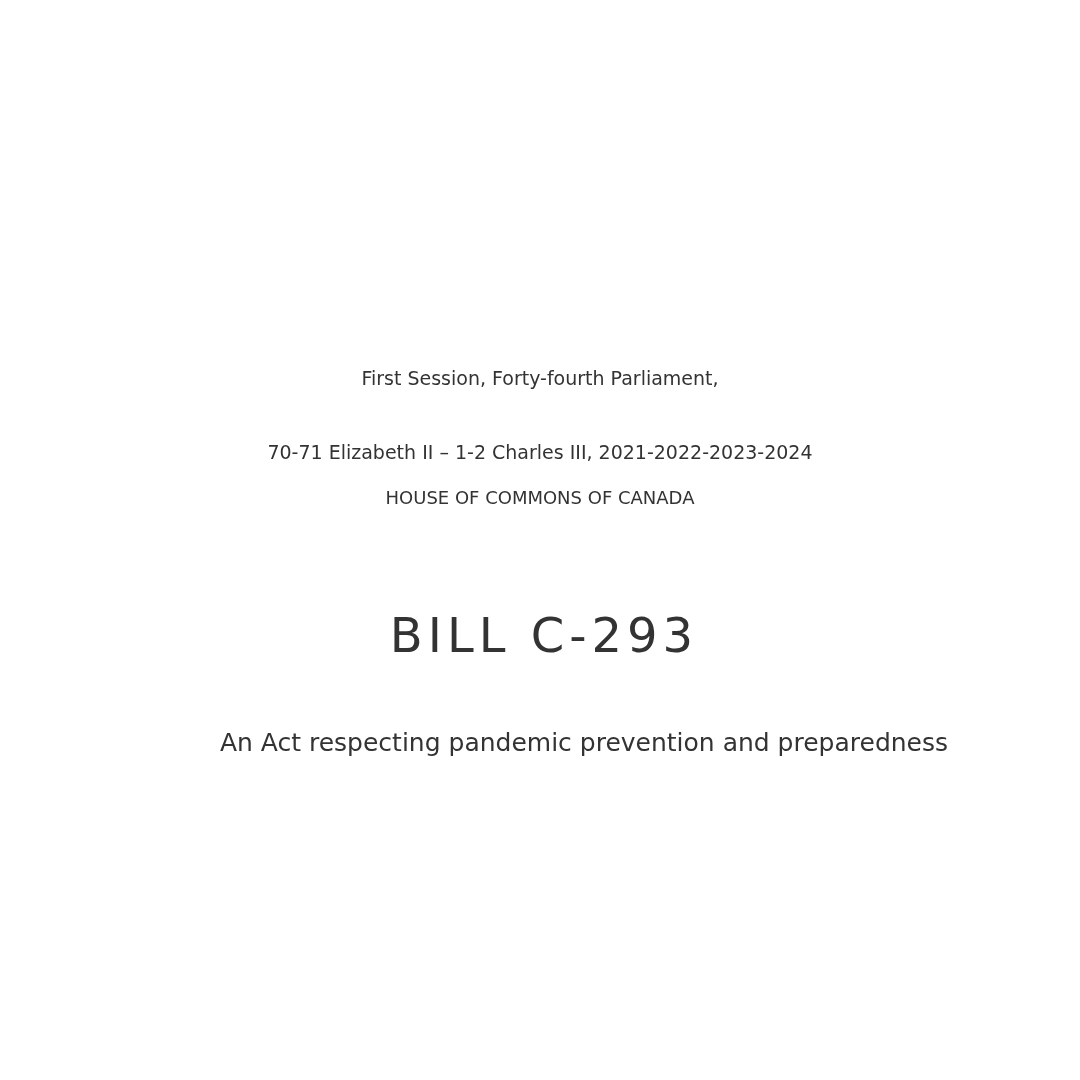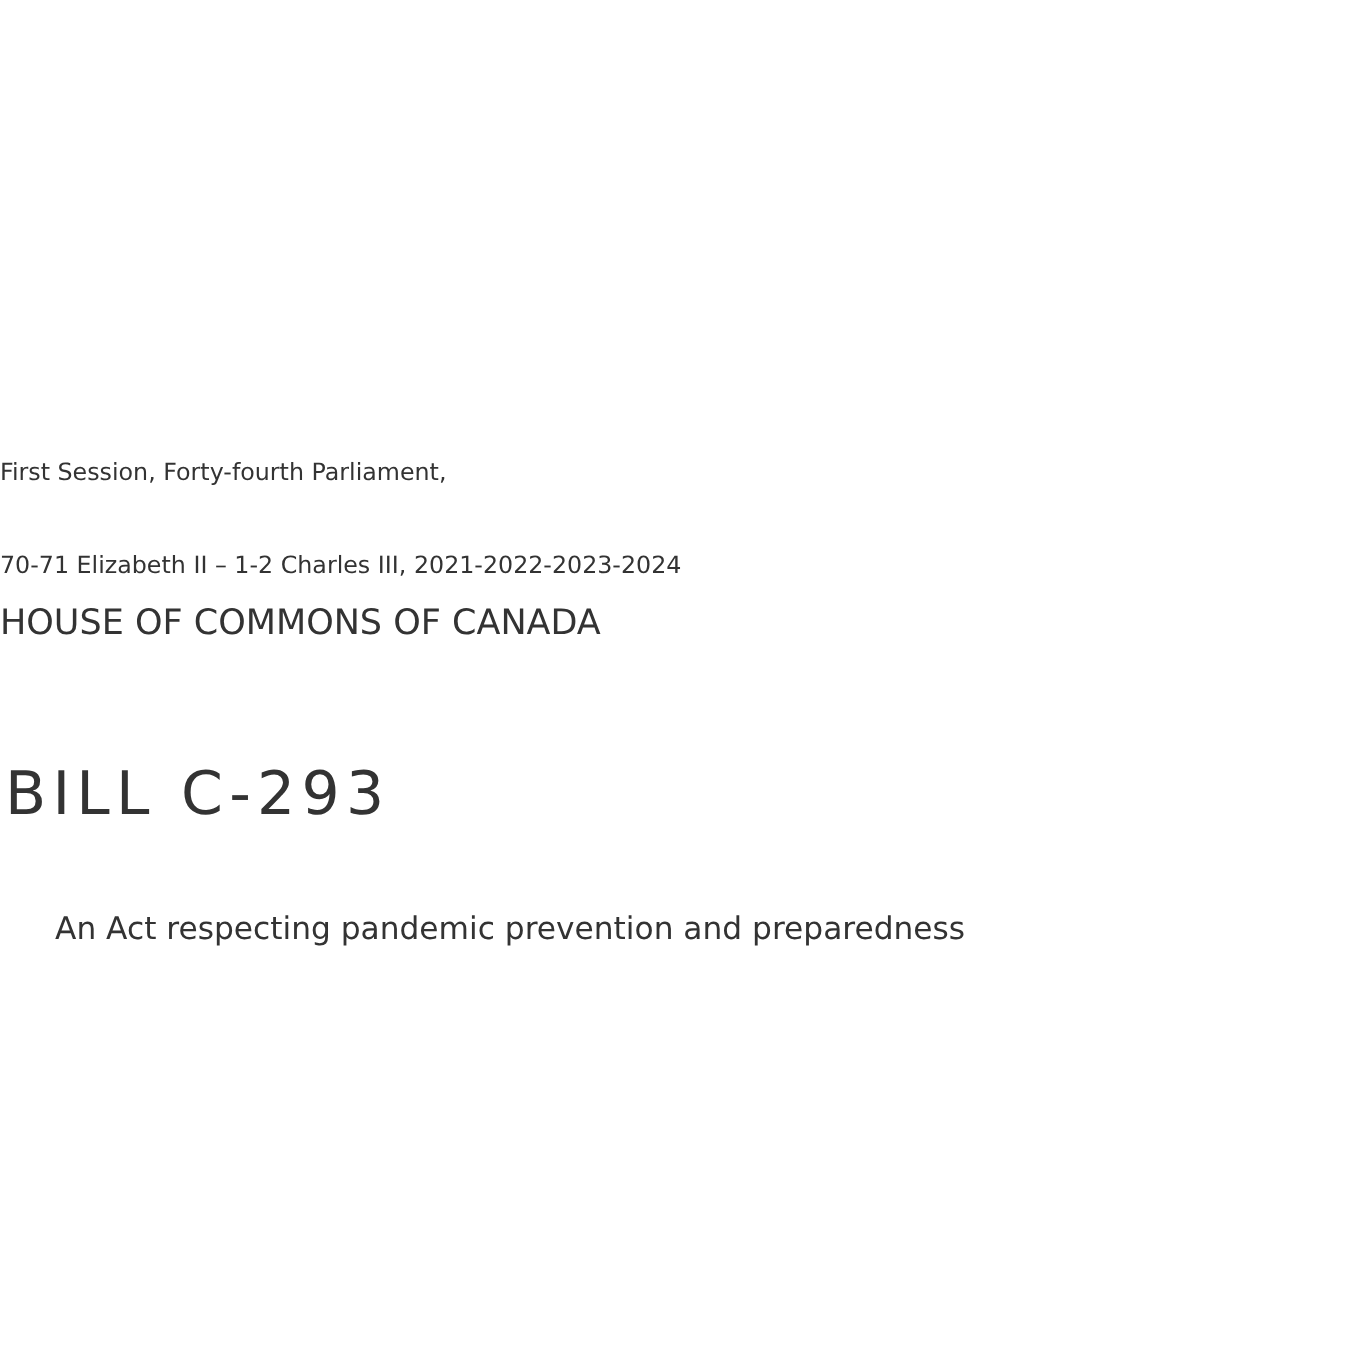--- a/index.html
+++ b/index.html
@@ -12,37 +12,37 @@
       height: 1080px;
       position: relative;
       overflow: hidden;
       font-family: "DejaVu Sans", sans-serif;
       color: #333333;
     }
     .line {
       position: absolute;
       left: 0;
       width: 1080px;
-      text-align: left;
+      text-align: center;
       white-space: nowrap;
     }
     .session-1 {
       top: 366px;
       font-size: 19px;
       line-height: 24px;
     }
     .session-2 {
       top: 395px;
       font-size: 19px;
       line-height: 24px;
       margin-top: 45px;
     }
     .house {
       top: 482px;
-      font-size: 28px;
+      font-size: 18px;
       line-height: 32px;
     }
     .bill {
       top: 606px;
       font-size: 48px;
       line-height: 58px;
       letter-spacing: 5px;
       left: 4px;
     }
     .act {

